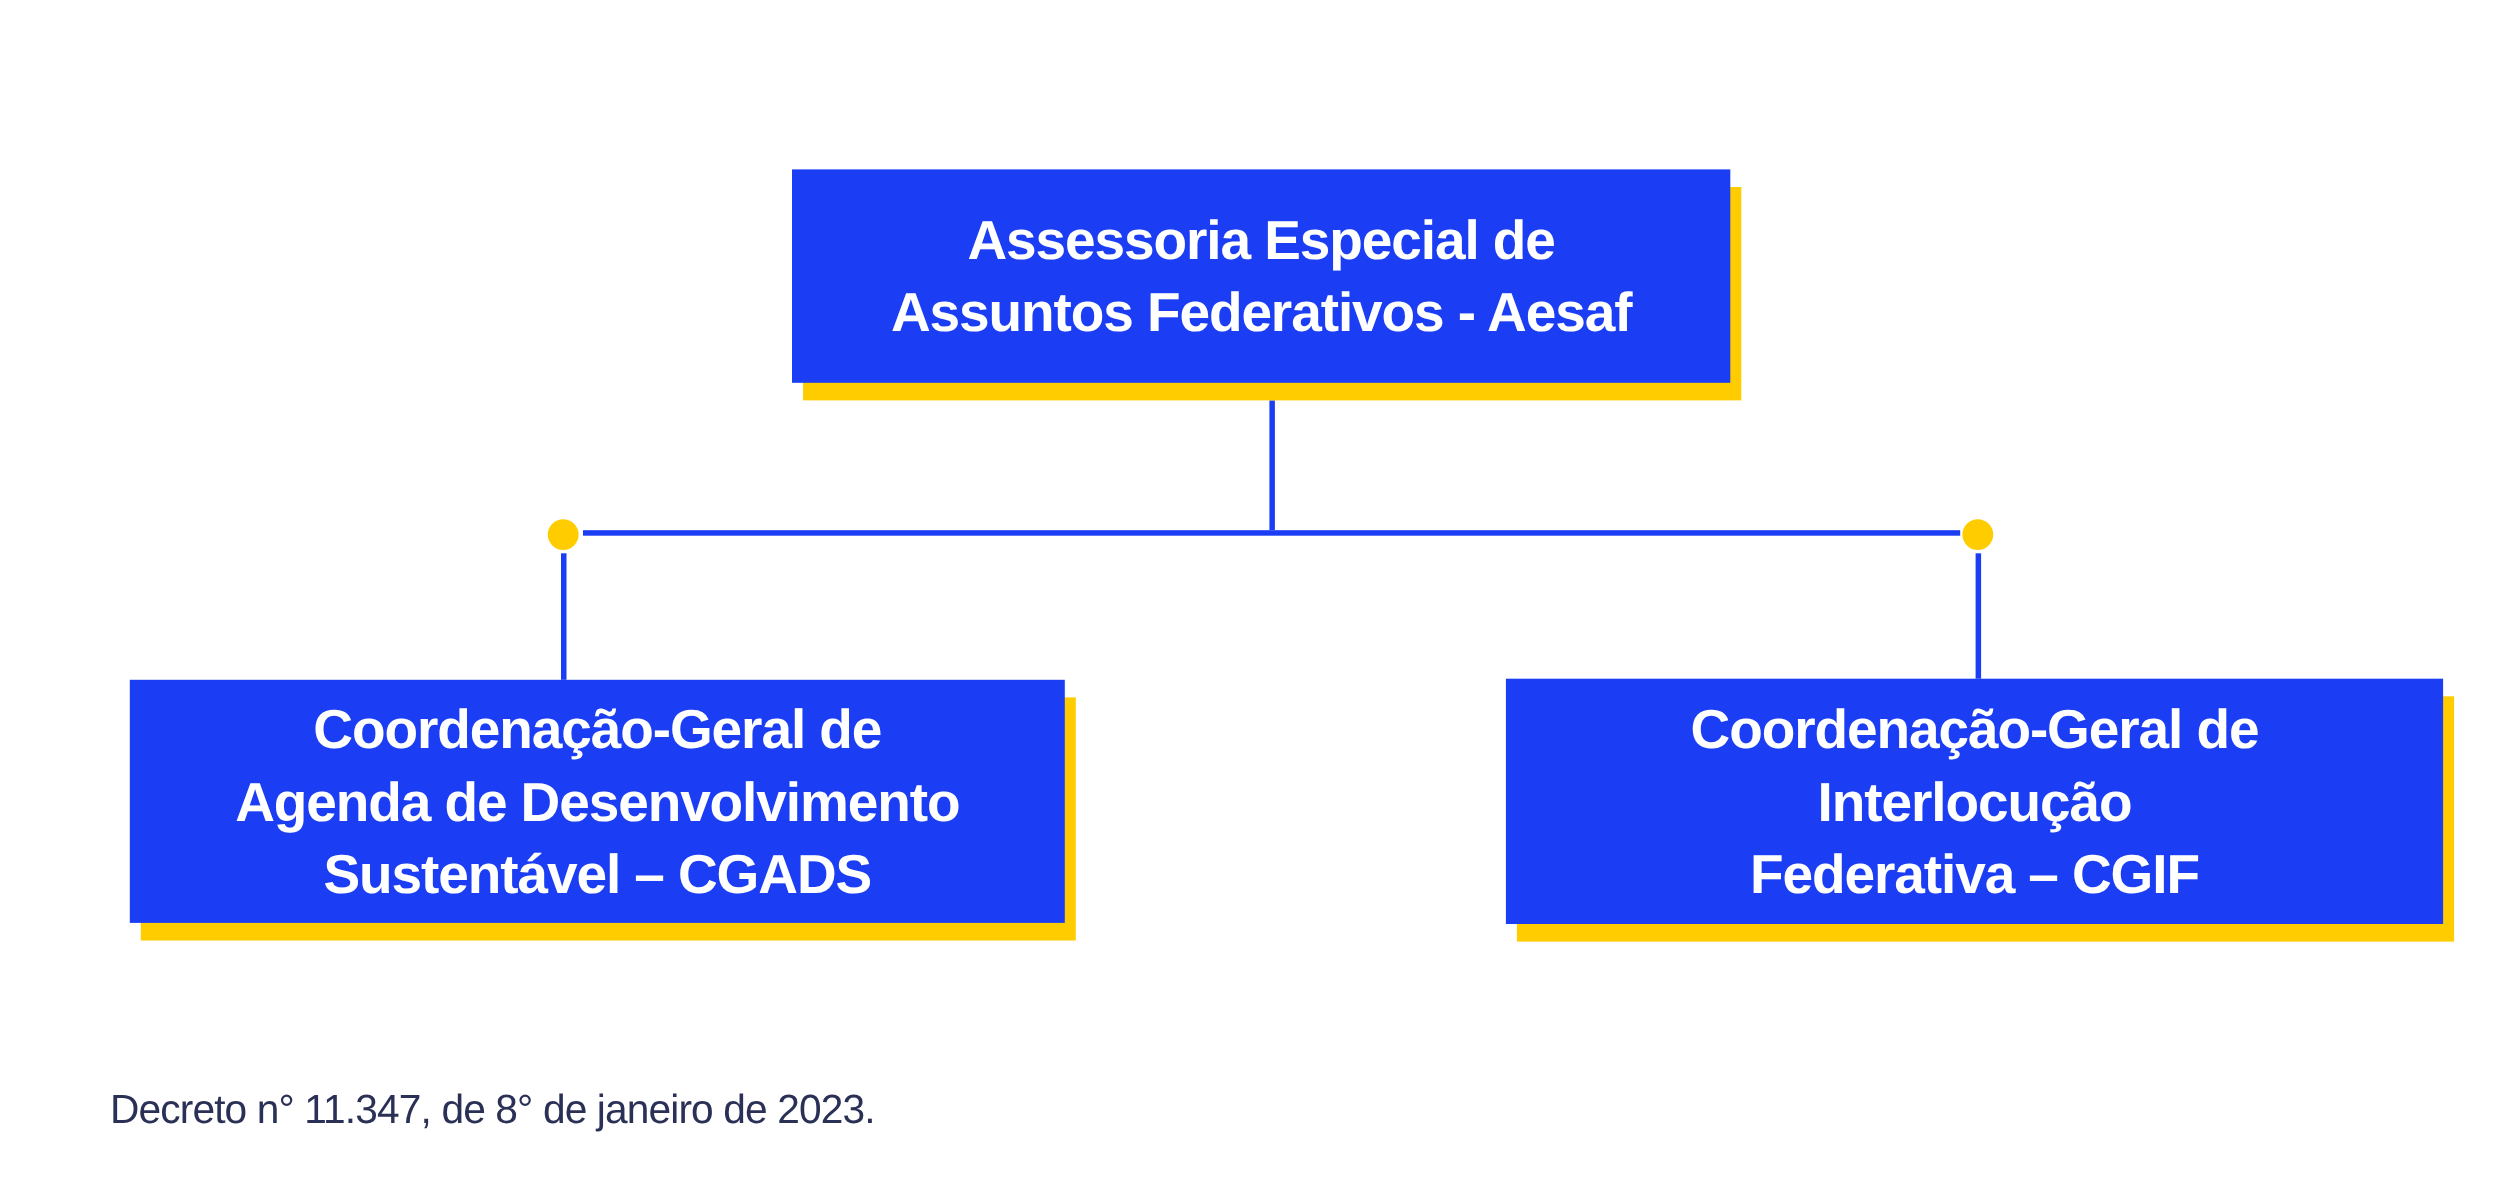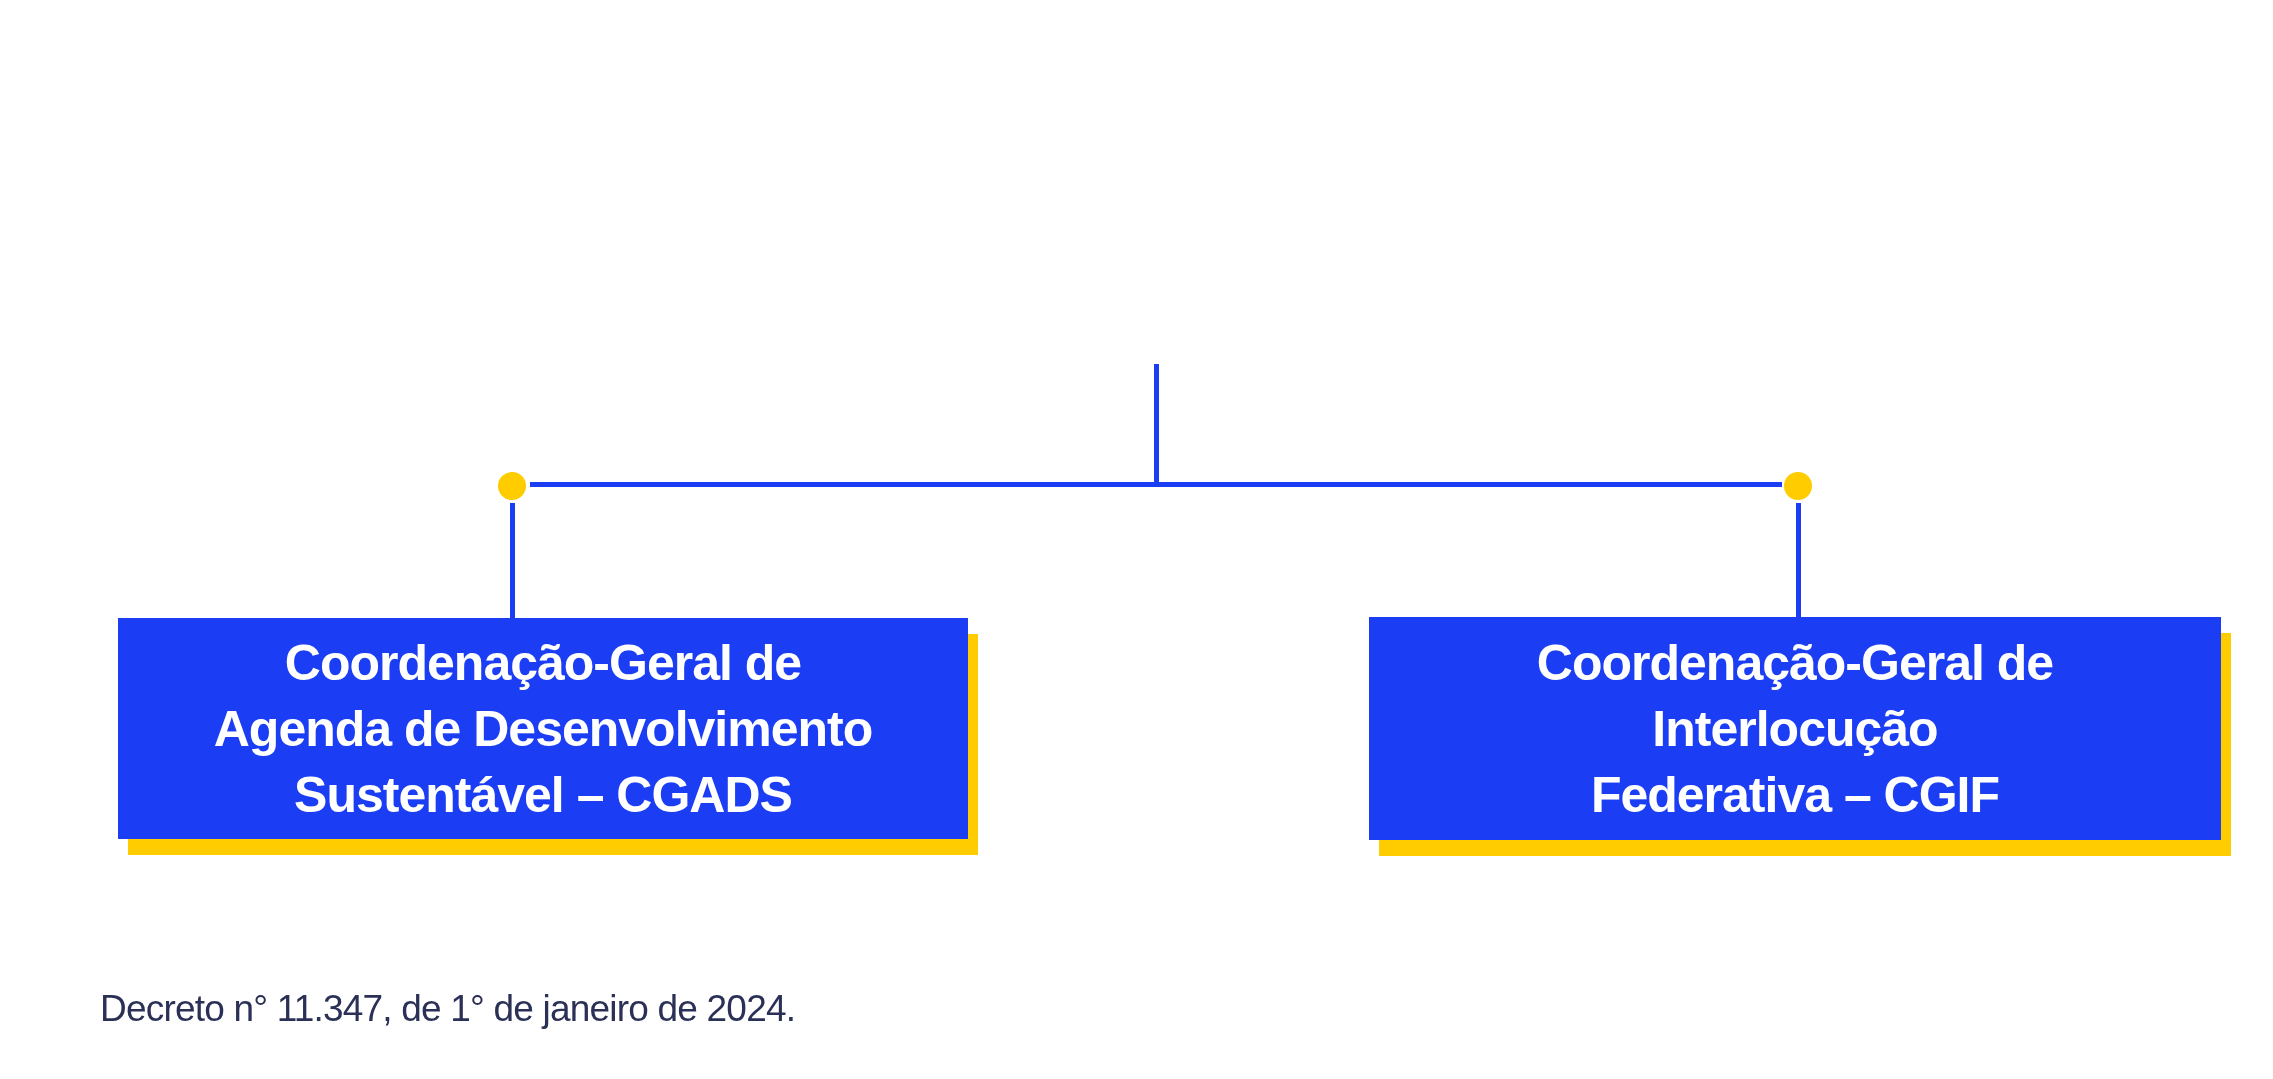--- a/index.html
+++ b/index.html
@@ -70,28 +70,32 @@
 <div class="stage" style="--box-blue: #1B3EF5; --shadow-yellow: #FFCC00; --connector-blue: #1B3EF5; --junction-yellow: #FFCC00; --note-navy: #2B3156; --box-text: #FFFFFF; --bg: #FFFFFF;">
 
   <div class="connector conn-root-drop"></div>
   <div class="connector conn-horizontal"></div>
   <div class="connector conn-left-drop"></div>
   <div class="connector conn-right-drop"></div>
 
   <div class="junction-dot dot-left"></div>
   <div class="junction-dot dot-right"></div>
 
+  <div class="org-box box-root">
+    <span>Assessoria Especial de
+Assuntos Federativos - Aesaf</span>
+  </div>
 
   <div class="org-box box-left">
     <span>Coordenação-Geral de
 Agenda de Desenvolvimento
 Sustentável – CGADS</span>
   </div>
 
   <div class="org-box box-right">
     <span>Coordenação-Geral de
 Interlocução
 Federativa – CGIF</span>
   </div>
 
-  <div class="footer-note">Decreto n° 11.347, de 1° de janeiro de 2024.</div>
+  <div class="footer-note">Decreto n° 11.347, de 8° de janeiro de 2023.</div>
 
 </div>
 
 </body></html>

